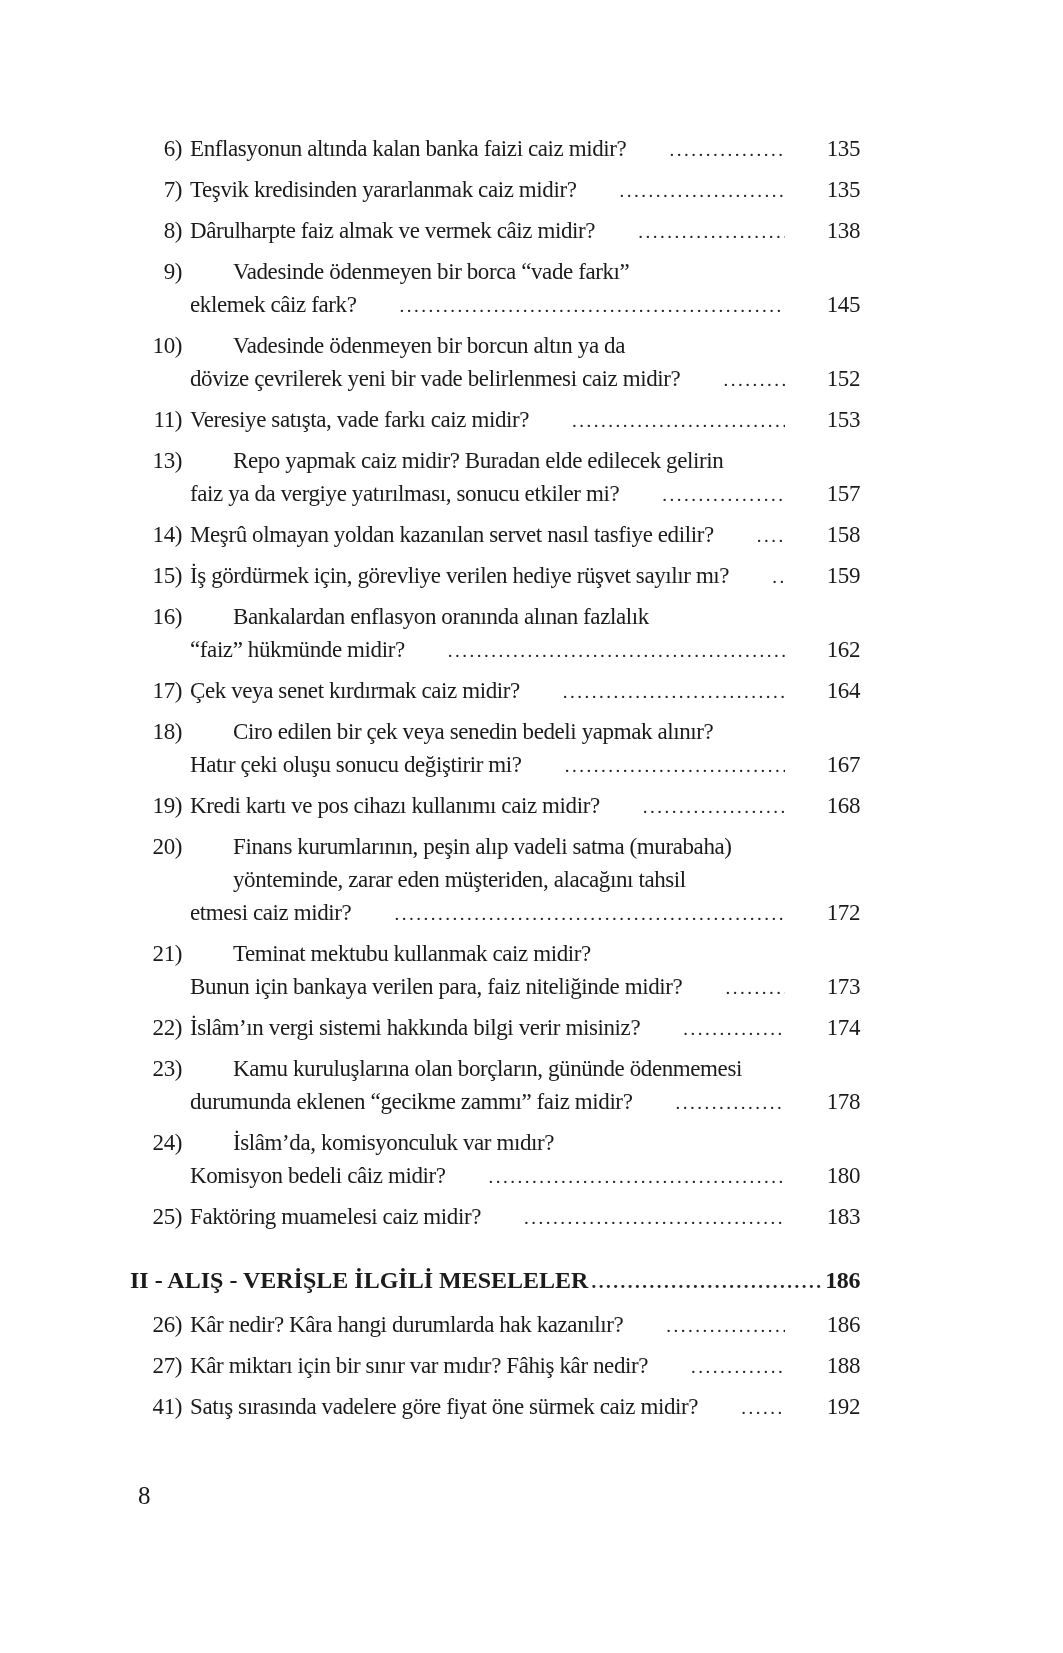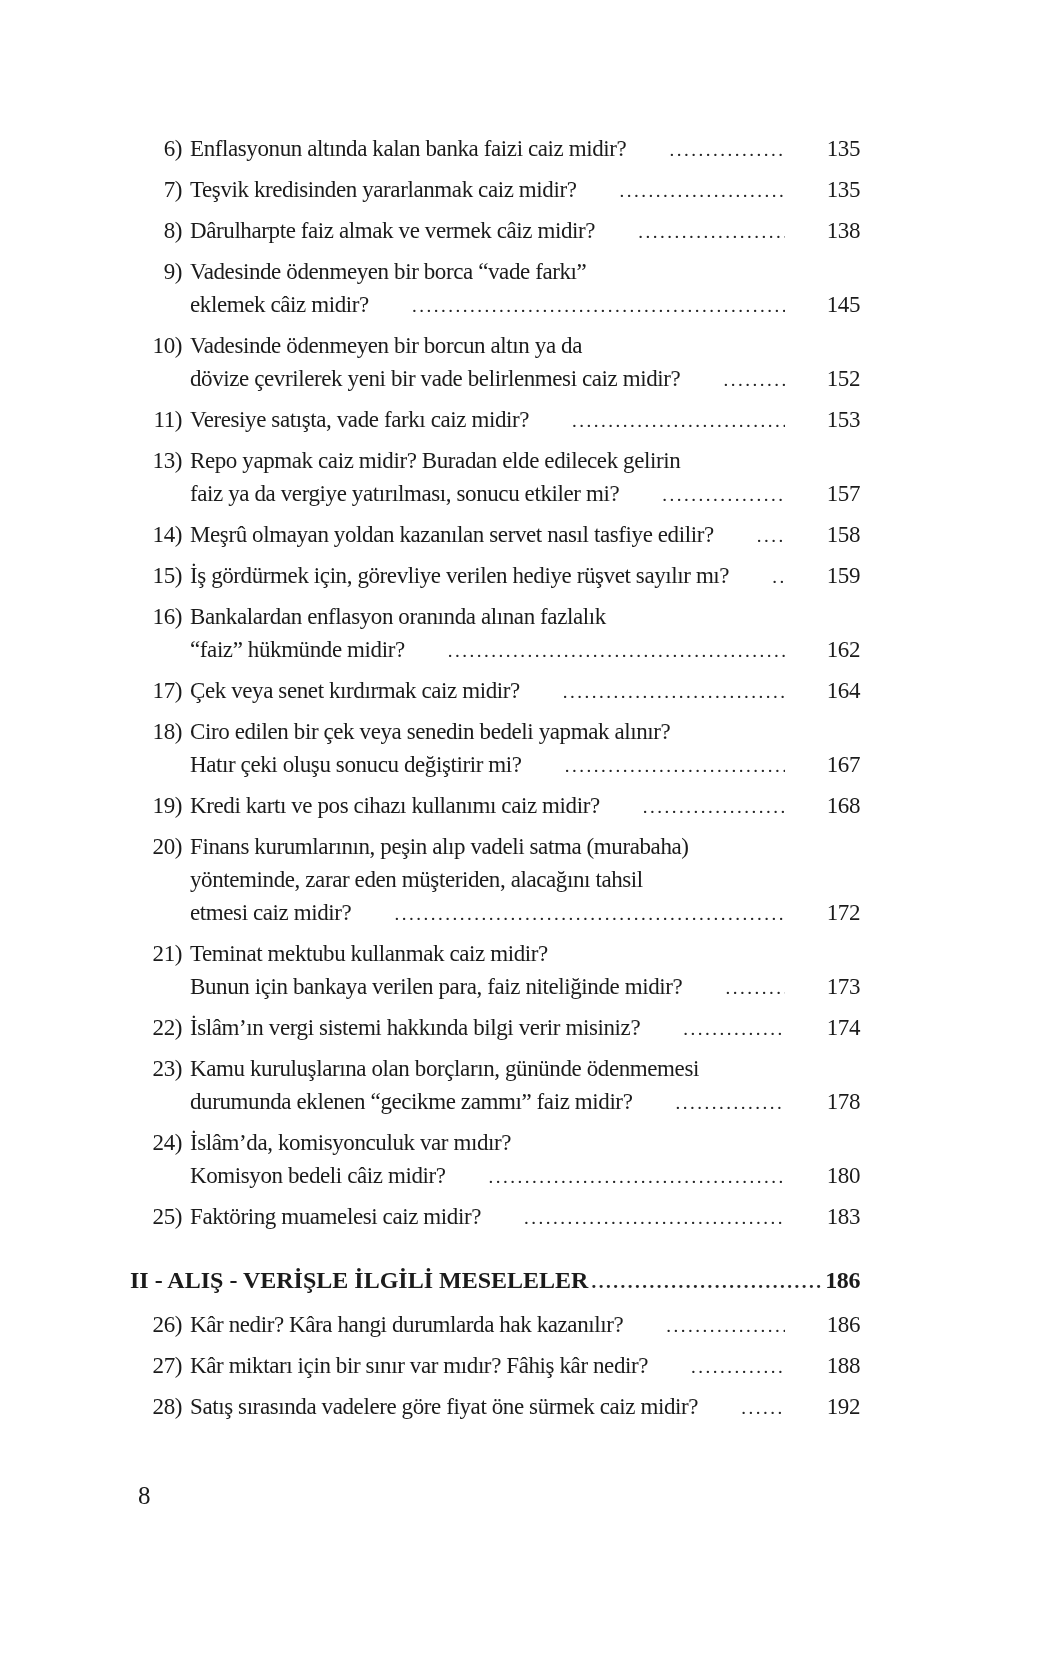--- a/index.html
+++ b/index.html
@@ -22,21 +22,21 @@
     display: flex;
     margin-bottom: 7px;
   }
   .num {
     width: 60px; min-width: 60px;
     padding-right: 8px;
     text-align: right;
     line-height: 33px;
   }
   .entry-body { flex: 1; min-width: 0; }
-  .line { line-height: 33px; }
+  .line { line-height: 33px; margin-left: 43px; }
   .leaderline {
     display: flex;
     align-items: baseline;
     line-height: 33px;
     gap: 40px;
   }
   .txt { white-space: nowrap; flex-shrink: 0; }
   .dots {
     flex: 1 1 0;
     min-width: 0;
@@ -98,21 +98,21 @@
           <span class="dots"></span>
           <span class="pg">138</span>
         </div>
       </div>
     </div>
     <div class="entry">
       <span class="num">9)</span>
       <div class="entry-body">
         <div class="line">Vadesinde ödenmeyen bir borca “vade farkı”</div>
         <div class="leaderline">
-          <span class="txt">eklemek câiz midir?</span>
+          <span class="txt">eklemek câiz fark?</span>
           <span class="dots"></span>
           <span class="pg">145</span>
         </div>
       </div>
     </div>
     <div class="entry">
       <span class="num">10)</span>
       <div class="entry-body">
         <div class="line">Vadesinde ödenmeyen bir borcun altın ya da</div>
         <div class="leaderline">
@@ -289,21 +289,21 @@
       <span class="num">27)</span>
       <div class="entry-body">
         <div class="leaderline">
           <span class="txt">Kâr miktarı için bir sınır var mıdır? Fâhiş kâr nedir?</span>
           <span class="dots"></span>
           <span class="pg">188</span>
         </div>
       </div>
     </div>
     <div class="entry">
-      <span class="num">28)</span>
+      <span class="num">41)</span>
       <div class="entry-body">
         <div class="leaderline">
           <span class="txt">Satış sırasında vadelere göre fiyat öne sürmek caiz midir?</span>
           <span class="dots"></span>
           <span class="pg">192</span>
         </div>
       </div>
     </div>
   </div>
 

